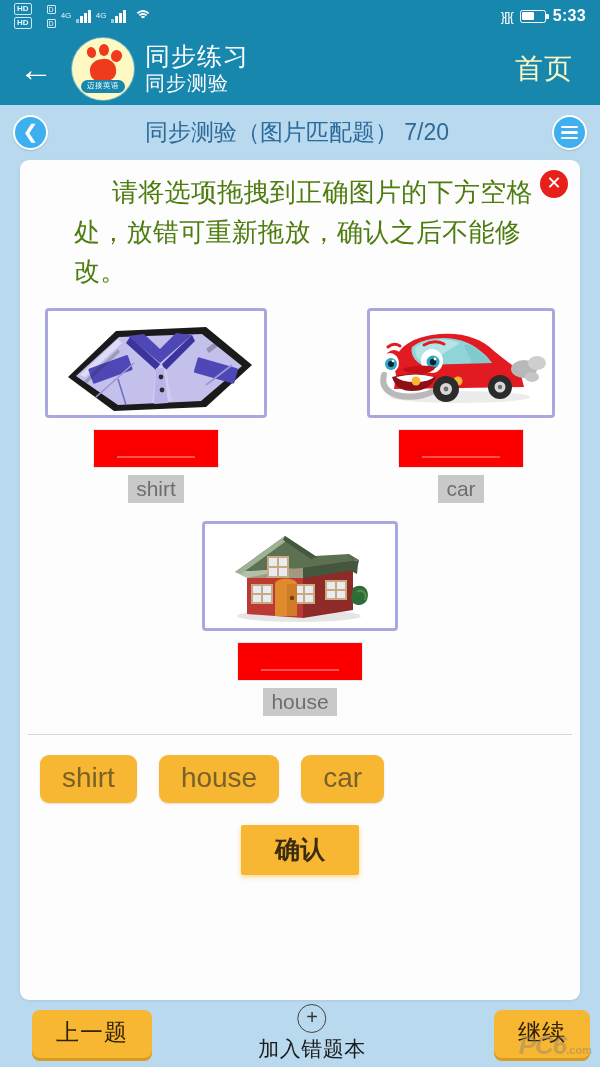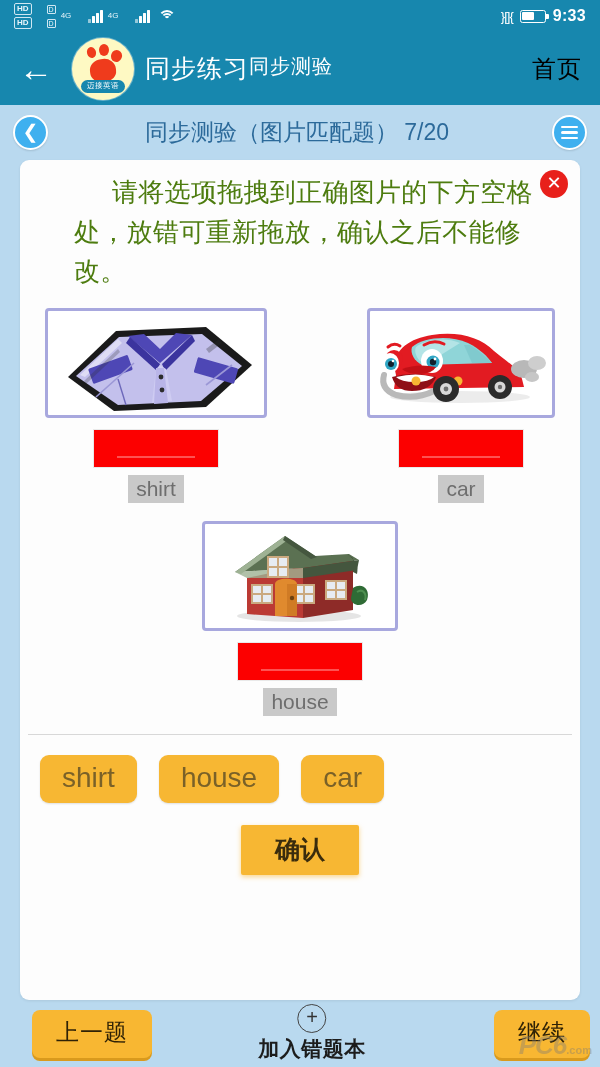--- a/index.html
+++ b/index.html
@@ -25,21 +25,21 @@
   .hd-row { display: flex; align-items: center; gap: 15px; }
   .hd-box {
     font-size: 8px; font-weight: bold; line-height: 1;
     border: 1px solid #cfe7f2; border-radius: 2px;
     padding: 1px 2px; color: #eaf6fb;
   }
   .hd-dot {
     font-size: 7px; border: 1px solid #cfe7f2; border-radius: 1px;
     padding: 0px 1px; line-height: 1; color: #eaf6fb;
   }
-  .sig { display: flex; align-items: flex-start; gap: 17px; }
+  .sig { display: flex; align-items: flex-start; gap: 5px; }
   .sig-g { font-size: 8px; line-height: 1; align-self: flex-start; margin-top:2px; color:#e6f4fa;}
   .bars { display: flex; align-items: flex-end; gap: 1.5px; height: 13px; }
   .bars i { display: block; width: 2.5px; background: #fff; border-radius: .5px; }
   .bars i:nth-child(1){ height: 4px; opacity:.55 }
   .bars i:nth-child(2){ height: 7px; }
   .bars i:nth-child(3){ height: 10px; }
   .bars i:nth-child(4){ height: 13px; }
   .wifi { position: relative; width: 18px; height: 14px; margin-left: 3px; }
   .wifi span { position: absolute; left: 50%; transform: translateX(-50%);
     border: 2px solid #fff; border-bottom-color: transparent;
@@ -79,26 +79,26 @@
   .pad-main { width: 26px; height: 23px; left: 18px; top: 21px; border-radius: 46% 46% 44% 44%; transform: rotate(-6deg); }
   .pad-a { width: 9px; height: 11px; left: 15px; top: 9px; transform: rotate(-18deg); }
   .pad-b { width: 10px; height: 12px; left: 27px; top: 6px; }
   .pad-c { width: 11px; height: 12px; left: 39px; top: 12px; transform: rotate(22deg); }
   .logo-banner {
     position: absolute; left: 9px; bottom: 7px; width: 44px; height: 13px;
     background: #1787ae; border-radius: 7px; color: #fff;
     font-size: 7.5px; display: flex; align-items: center; justify-content: center;
     letter-spacing: .5px; white-space: nowrap; overflow: hidden;
   }
-  .titles { display: flex; flex-direction: row; justify-content: center; }
+  .titles { display: flex; flex-direction: column; justify-content: center; }
   .title-main { color: #fff; font-size: 25px; line-height: 1.18; letter-spacing: 1px; }
   .title-sub { color: #fff; font-size: 20px; line-height: 1.2; letter-spacing: 1px; }
   .home-link {
-    margin-left: auto; margin-right: 18px; color: #000000;
-    font-size: 24px; letter-spacing: 1px;
+    margin-left: auto; margin-right: 27px; color: #fef9c3;
+    font-size: 28px; letter-spacing: 1px;
   }
 
   
   .subbar {
     position: absolute; top: 105px; left: 0;
     width: 600px; height: 55px;
     background: #b9d9ef;
     display: flex; align-items: center;
   }
   .circle-btn {
@@ -215,21 +215,21 @@
     display: flex; flex-direction: column; align-items: center;
     color: #1c1c1c;
   }
   .plus-circle {
     width: 29px; height: 29px; border-radius: 50%;
     border: 1.6px solid #444; display: flex;
     align-items: center; justify-content: center;
     font-size: 20px; line-height: 1; color: #333;
   }
   .plus-circle span { margin-top: -3px; }
-  .wrongbook-label { font-size: 21px; margin-top: 2px; letter-spacing: .5px; font-weight: bold; }
+  .wrongbook-label { font-size: 21px; margin-top: 2px; letter-spacing: .5px; }
 
   .watermark {
     position: absolute; right: 8px; bottom: 6px;
     font-size: 26px; font-weight: bold; font-style: italic;
     color: rgba(120,120,120,.38); letter-spacing: -1px;
     pointer-events: none;
   }
   .watermark small { font-size: 11px; font-style: normal; letter-spacing: 0; }
 </style>
 </head>
@@ -271,21 +271,21 @@
         <span class="w1"></span>
           <span class="w2"></span>
           <span class="w3"></span>
       </div>
     </div>
     <div class="sb-right">
       <span class="vib">}[]{</span>
       <span class="batt">
           <i></i>
         </span>
-      <span class="clock">9:33</span>
+      <span class="clock">5:33</span>
     </div>
   </div>
 
   <div class="appbar">
     <div class="back-arrow">←</div>
     <div class="brand">
       <div class="logo">
         <span class="paw-pad pad-main"></span>
         <span class="paw-pad pad-a"></span>
         <span class="paw-pad pad-b"></span>

